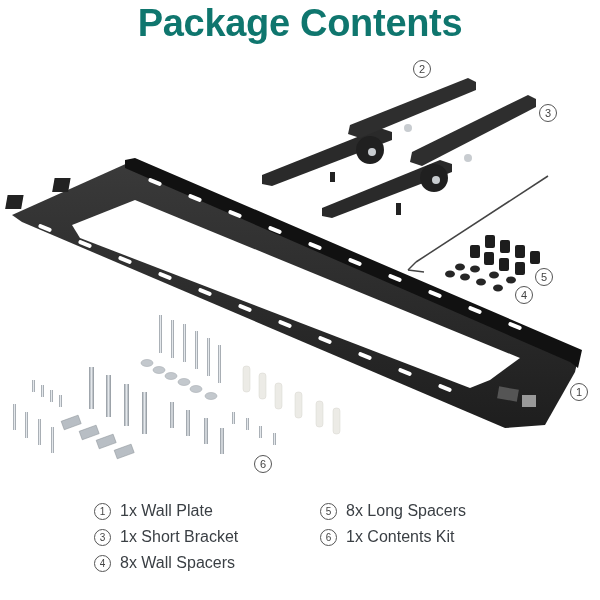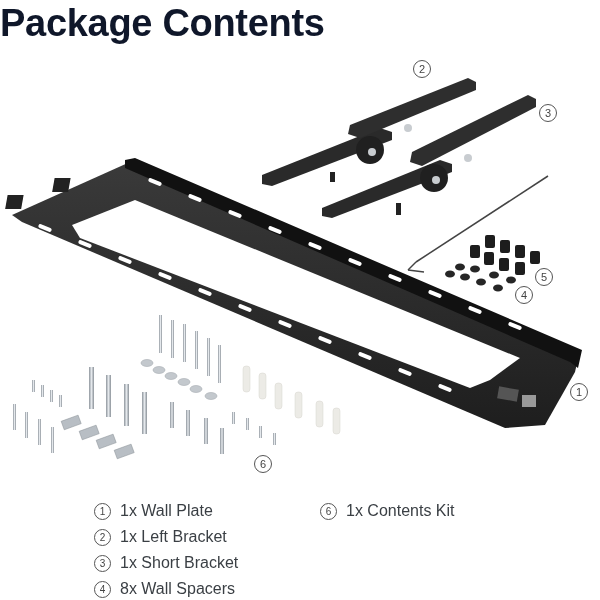--- a/index.html
+++ b/index.html
@@ -1,17 +1,17 @@
 <!DOCTYPE html>
 <html><head>
 <meta charset="utf-8">
 <style>
   html, body { margin:0; padding:0; background:#ffffff; }
   body { width:600px; height:600px; position:relative; overflow:hidden; font-family:"Liberation Sans", "DejaVu Sans", sans-serif; }
-  .title { position:absolute; left:0; top:0; width:600px; font-size:38px; font-weight:bold; color:#0f172a; letter-spacing:-0.3px; line-height:44px; padding-top:1px; }
+  .title { position:absolute; left:0; top:0; width:600px; text-align:center; font-size:38px; font-weight:bold; color:#0f766e; letter-spacing:-0.3px; line-height:44px; padding-top:1px; }
   .illus { position:absolute; left:0; top:50px; width:600px; height:440px; }
   .callout { position:absolute; width:16px; height:16px; border:1px solid #555; border-radius:50%; font-size:11px; color:#444; text-align:center; line-height:16px; background:#fff; }
   .legend { position:absolute; top:498px; left:0; width:484px; height:102px; }
   .legend-col { position:absolute; top:0; }
   .legend-item { height:26px; line-height:26px; font-size:16px; color:#3a3f44; white-space:nowrap; }
   .legend-num { display:inline-block; width:15px; height:15px; border:1px solid #555; border-radius:50%; font-size:10px; line-height:15px; text-align:center; color:#444; margin-right:9px; vertical-align:1px; }
 </style>
 </head>
 <body>
 
@@ -183,20 +183,20 @@
   <div class="callout" style="left:539px; top:54px;">3</div>
   <div class="callout" style="left:535px; top:218px;">5</div>
   <div class="callout" style="left:515px; top:236px;">4</div>
   <div class="callout" style="left:570px; top:333px;">1</div>
   <div class="callout" style="left:254px; top:405px;">6</div>
 </div>
 
 <div class="legend">
   <div class="legend-col" style="left:94px;">
     <div class="legend-item"><span class="legend-num">1</span><span>1x Wall Plate</span></div>
-    <div class="legend-item"><span class="legend-num">2</span><span>1x Left Bracket</span></div>
     <div class="legend-item"><span class="legend-num">3</span><span>1x Short Bracket</span></div>
     <div class="legend-item"><span class="legend-num">4</span><span>8x Wall Spacers</span></div>
   </div>
   <div class="legend-col" style="left:320px;">
+    <div class="legend-item"><span class="legend-num">5</span><span>8x Long Spacers</span></div>
     <div class="legend-item"><span class="legend-num">6</span><span>1x Contents Kit</span></div>
   </div>
 </div>
 
 </body></html>

